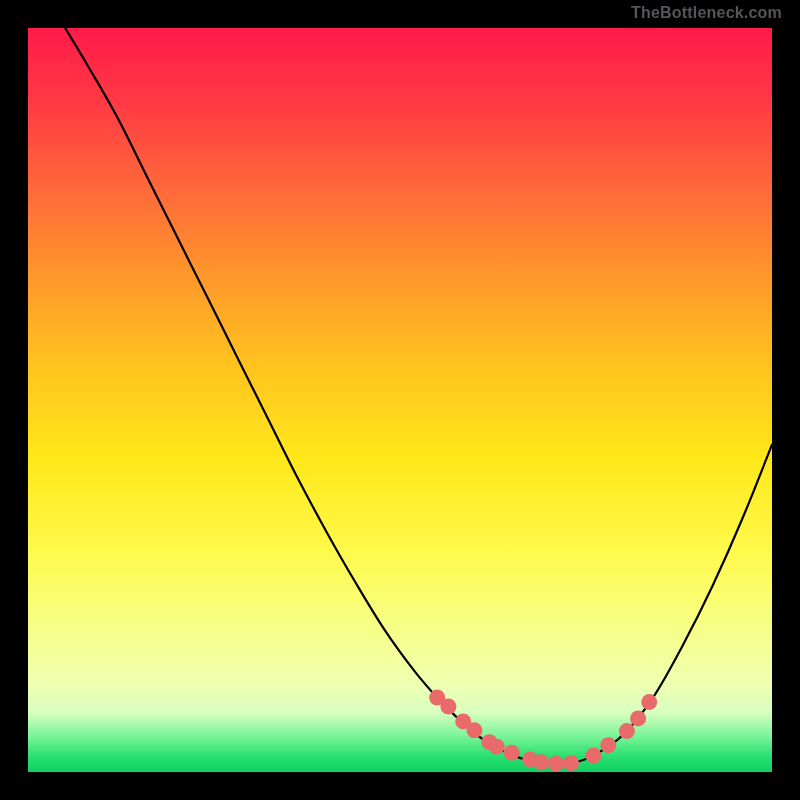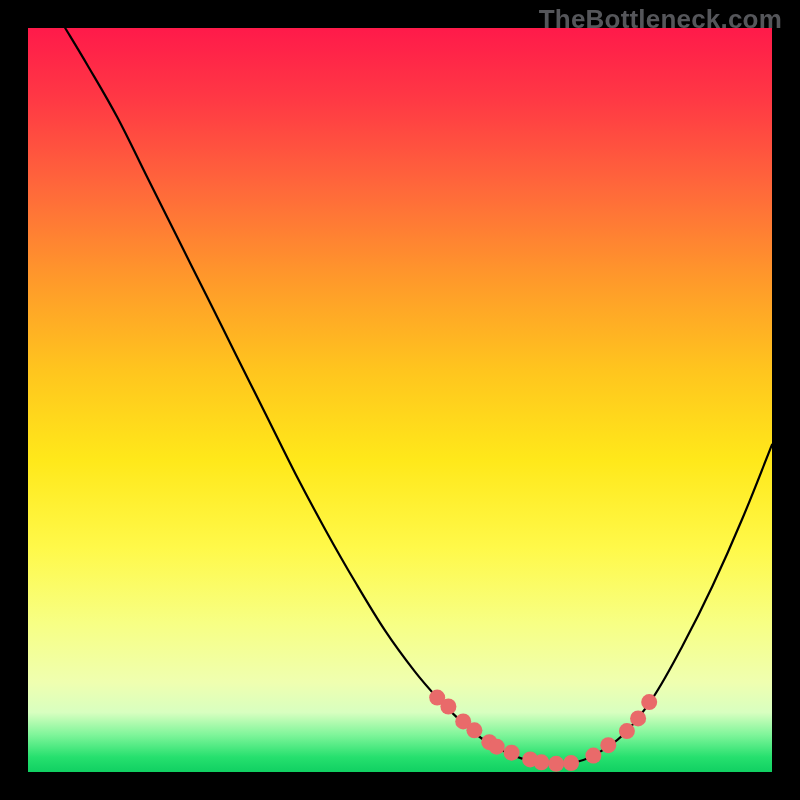--- a/index.html
+++ b/index.html
@@ -14,21 +14,21 @@
     position: relative;
     width: 800px;
     height: 800px;
     background: #000;
   }
   .watermark {
     position: absolute;
     top: 4px;
     right: 18px;
     font-family: Arial, Helvetica, sans-serif;
-    font-size: 26px;
+    font-size: 16px;
     font-weight: 600;
     color: #55565a;
     letter-spacing: 0.2px;
   }
   .plot-area {
     position: absolute;
     left: 28px;
     top: 28px;
     width: 744px;
     height: 744px;

